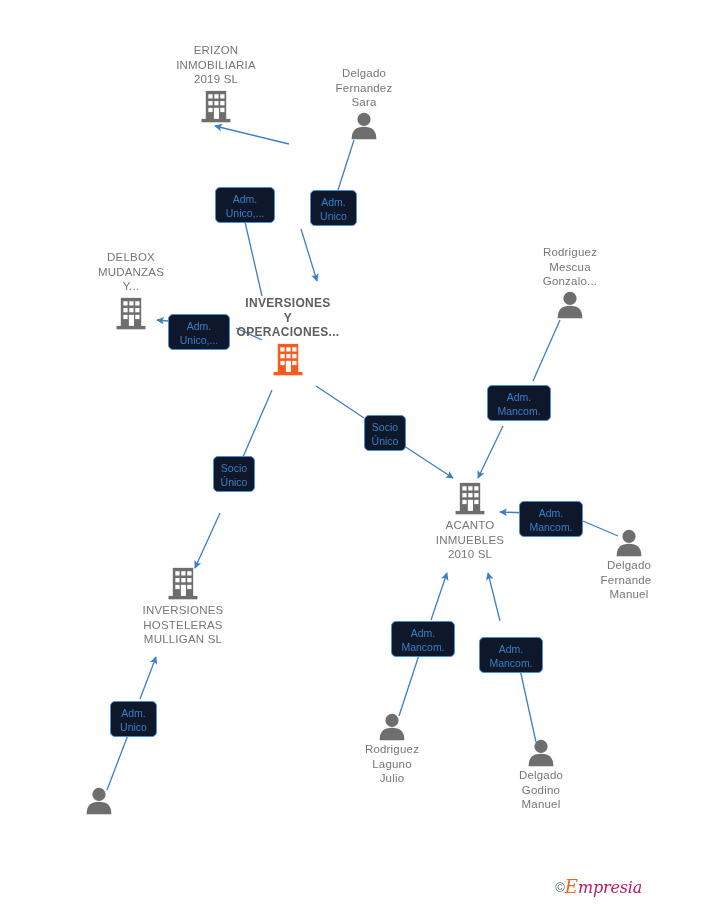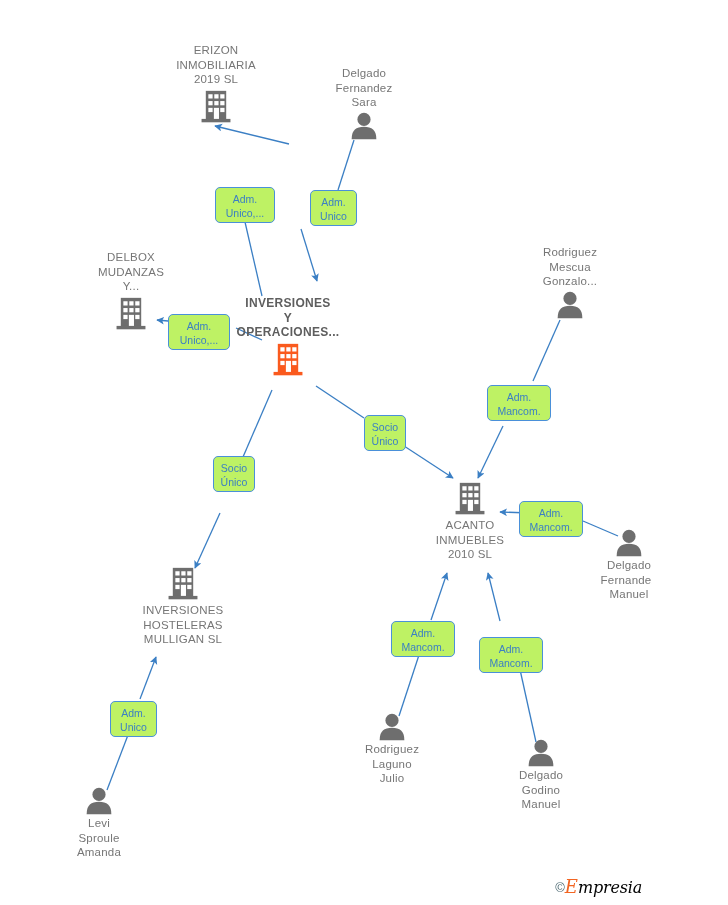--- a/index.html
+++ b/index.html
@@ -53,21 +53,21 @@
     font-size: 12px;
     letter-spacing: 0.3px;
   }
   .node.caption-above .caption {
     margin-top: 0;
     margin-bottom: 2px;
   }
   .edge-label {
     position: absolute;
     box-sizing: border-box;
-    background: #bef264;
+    background: #0f172a;
     border: 1.4px solid #4a90d9;
     border-radius: 5px;
     color: #3b7fc4;
     font-size: 10.5px;
     line-height: 14px;
     text-align: center;
     padding: 4px 6px 8px 6px;
     white-space: pre-line;
     pointer-events: auto;
   }
@@ -84,21 +84,21 @@
     font-size: 13px;
     vertical-align: 1px;
   }
   .watermark .brand-e {
     color: #f26522;
     font-family: "DejaVu Serif", serif;
     font-style: italic;
     font-size: 18px;
   }
   .watermark .brand-rest {
-    color: #000000;
+    color: #be185d;
     font-family: "DejaVu Serif", serif;
     font-style: italic;
     font-size: 16px;
     letter-spacing: -0.2px;
   }
 </style>
 </head>
 <body>
 
 <div id="graph">
@@ -267,23 +267,20 @@
           </svg></span>
         <span class="caption">Delgado
 Godino
 Manuel</span>
       </div>
       <div class="node" style="left: 99px; top: 787px;">
         <span class="glyph"><svg width="30" height="28" viewBox="0 0 36 34" xmlns="http://www.w3.org/2000/svg">
             <circle cx="18" cy="9" r="8" fill="#6e6e6e"></circle>
             <path d="M 3 33 C 3 22 8.5 18 18 18 C 27.5 18 33 22 33 33 Z" fill="#6e6e6e"></path>
           </svg></span>
-        <span class="caption">Levi
-Sproule
-Amanda</span>
       </div>
     </div>
   <div id="label-layer">
       <div class="edge-label" style="left: 215px; top: 187px; width: 60px; height: 36px;">Adm.
 Unico,...</div>
       <div class="edge-label" style="left: 310px; top: 190px; width: 47px; height: 36px;">Adm.
 Unico</div>
       <div class="edge-label" style="left: 168px; top: 314px; width: 62px; height: 36px;">Adm.
 Unico,...</div>
       <div class="edge-label" style="left: 213px; top: 456px; width: 42px; height: 36px;">Socio

